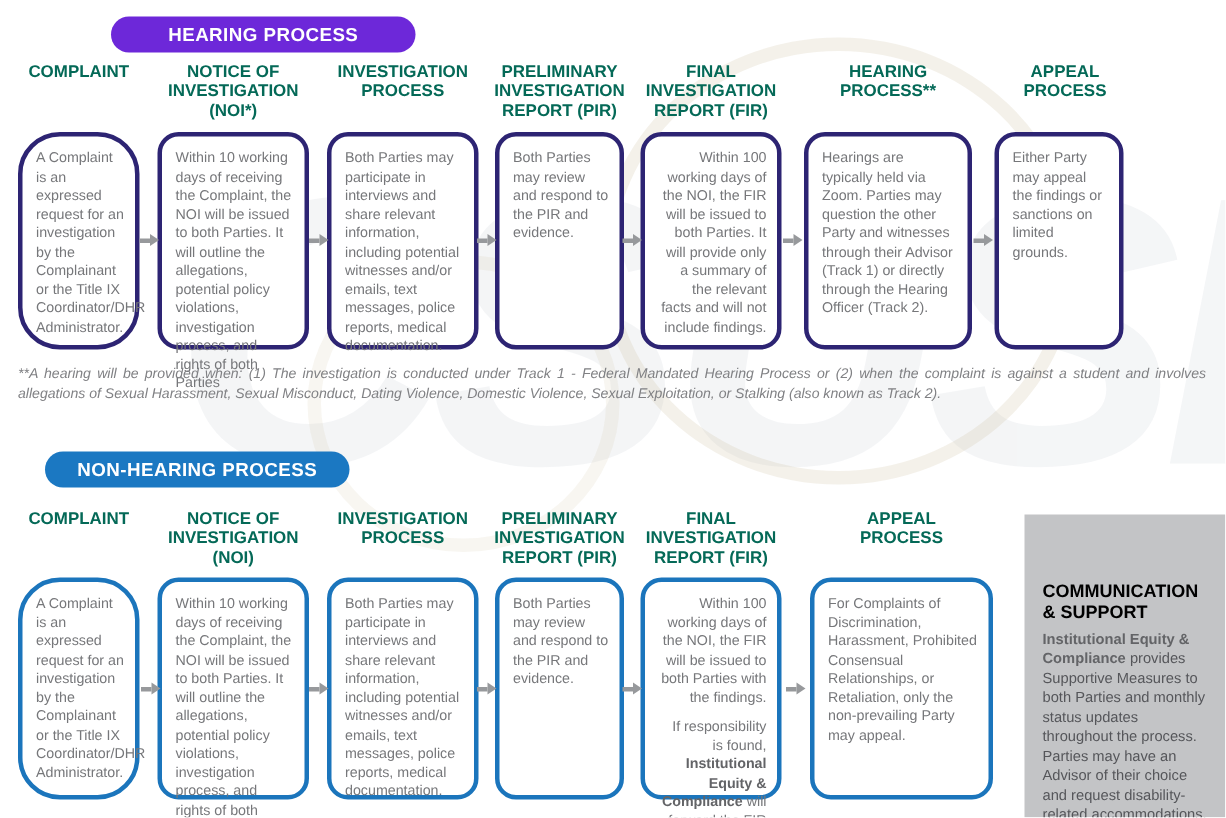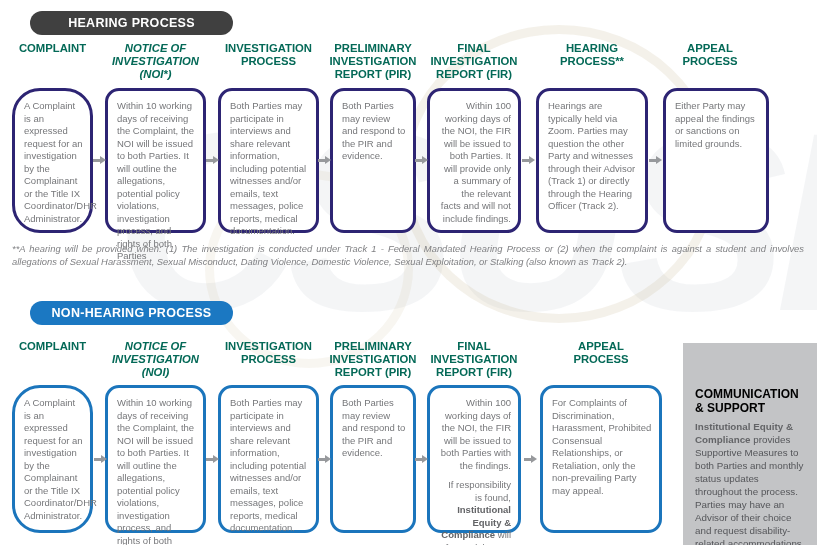--- a/index.html
+++ b/index.html
@@ -18,21 +18,21 @@
     border:9px solid #cdbf9e;opacity:0.22;
   }
   .wm-ring.r1{left:400px;top:25px;width:300px;height:280px;}
   .wm-ring.r2{left:205px;top:170px;width:190px;height:180px;opacity:0.14;}
   
   .pill{
     position:absolute;left:30px;width:203px;height:24px;border-radius:13px;
     color:#ffffff;font-weight:bold;font-size:12.5px;letter-spacing:.3px;
     display:flex;align-items:center;justify-content:center;z-index:2;
   }
-  .pill.navy{top:11px;background:#404040;}
+  .pill.navy{top:11px;background:#6d28d9;margin-left:44px;}
   .pill.blue{top:301px;background:#1b78c2;}
   
   .step-title{
     position:absolute;z-index:2;text-align:center;white-space:pre-line;
     color:#046957;font-weight:bold;font-size:11.3px;line-height:1.14;
   }
   .trow .step-title{top:42px;}
   .brow .step-title{top:340px;}
   
   .step-box{
@@ -40,22 +40,22 @@
     box-sizing:border-box;padding:9px 7px 6px 9px;
     font-size:9.5px;line-height:1.32;color:#76777a;
   }
   .trow .step-box{top:88px;height:145px;border:3.5px solid #2d2473;}
   .brow .step-box{top:385px;height:148px;border:3.5px solid #1b75bc;}
   .step-box p{margin:0 0 7px 0;}
   .step-box b, .fn b, .panel-body b{font-weight:bold;color:#636467;}
   
   .t1{left:12px;width:81px;border-radius:28px;}  .t2{left:105px;width:101px;} .t3{left:218px;width:101px;}
   .t4{left:330px;width:86px;} .t5{left:427px;width:94px;text-align:right;}  .t6{left:536px;width:112px;}
-  .t7{left:663px;width:106px;}
-  .ht1{left:-8px;width:121px;} .ht2{left:87px;width:137px;font-style:italic;} .ht3{left:200px;width:137px;}
+  .t7{left:663px;width:86px;}
+  .ht1{left:-8px;width:121px;} .ht2{left:87px;width:137px;} .ht3{left:200px;width:137px;}
   .ht4{left:312px;width:122px;} .ht5{left:409px;width:130px;} .ht6{left:518px;width:148px;}
   .ht7{left:645px;width:130px;}
   
   .b6{left:540px;width:122px;}
   .hb6{left:522px;width:158px;}
   
   .arrow{position:absolute;width:13px;height:9px;z-index:2;}
   .arrow::before{content:"";position:absolute;left:0;top:3px;width:7px;height:3px;background:#97999c;}
   .arrow::after{content:"";position:absolute;right:0;top:0;width:0;height:0;
     border-left:6px solid #97999c;border-top:4.5px solid transparent;border-bottom:4.5px solid transparent;}

